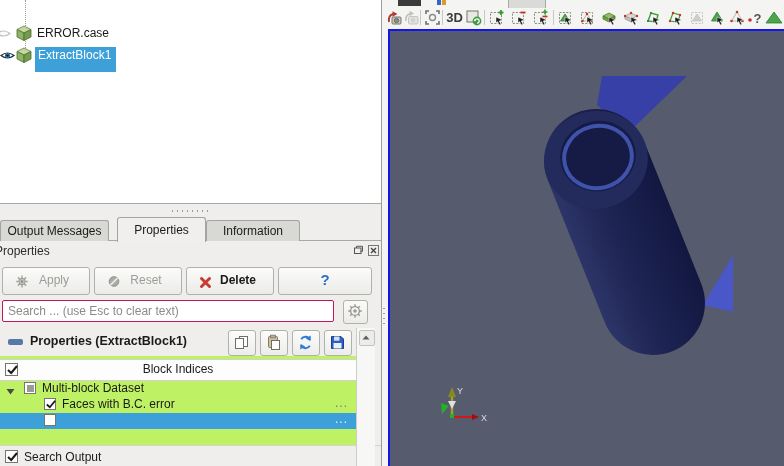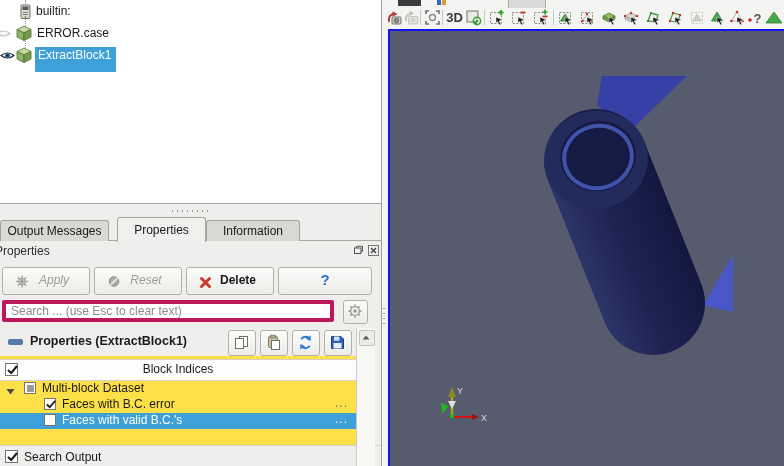--- a/index.html
+++ b/index.html
@@ -27,39 +27,39 @@
     border:1px solid #a3a3a0;border-bottom:none;border-radius:3px 3px 0 0;color:#1a1a1a;}
   .tab.active{top:0;height:24px;line-height:24px;background:#f0efee;z-index:3;}
   
   #docktitle{position:absolute;left:0;top:241px;width:381px;height:21px;}
   #docktitle .ttl{position:absolute;left:-5px;top:3px;color:#2b2b2b;}
   .winbtn{position:absolute;top:3px;width:14px;height:14px;}
   
   .pbtn{position:absolute;top:267px;height:26px;background:linear-gradient(#fbfbfa,#ebebe8);
     border:1px solid #b1b1ac;border-radius:3px;text-align:center;line-height:24px;}
   .pbtn .ic{position:absolute;left:12px;top:5px;}
-  .pbtn.disabled{color:#9c9c98;font-style:italic;}
+  .pbtn.disabled{color:#9c9c98;}
   .pbtn .t{position:relative;left:8px;}
   #btn-help{color:#2b6fc9;font-weight:bold;font-size:15px;line-height:23px;}
   #btn-delete .t{font-weight:600;text-align:center;}
   
-  #search{position:absolute;left:2px;top:300px;width:332px;height:22px;border:4px solid #be185d;
+  #search{position:absolute;left:2px;top:300px;width:332px;height:22px;border:1px solid #be185d;
     border-radius:2px;background:#fff;font:12px "Liberation Sans",sans-serif;padding:0 5px;color:#333;box-sizing:border-box;}
   #search::placeholder{color:#8c8c88;opacity:1;}
   #gearbtn{position:absolute;left:343px;top:300px;width:23px;height:22px;background:linear-gradient(#fbfbfa,#ebebe8);
     border:1px solid #b1b1ac;border-radius:3px;}
   
   #phead{position:absolute;left:0;top:328px;width:356px;height:28px;}
   #phead .minus{position:absolute;left:8px;top:11px;width:15px;height:6px;background:#5878a8;border-radius:2px;}
   #phead .ttl{position:absolute;left:30px;top:6px;font-weight:bold;font-size:12.5px;}
   .hbtn{position:absolute;top:2px;width:26px;height:24px;background:linear-gradient(#fcfcfb,#ececea);
     border:1px solid #b1b1ac;border-radius:3px;}
   .hbtn svg{position:absolute;left:4px;top:3px;}
   
-  #pbody{position:absolute;left:0;top:356px;width:356px;height:89px;background:#fde047;}
+  #pbody{position:absolute;left:0;top:356px;width:356px;height:89px;background:#bef264;}
   #blockhdr{position:absolute;left:0;top:3px;width:356px;height:20px;background:#fdfdfd;
     border-top:1px solid #d2d2cf;border-bottom:1px solid #d2d2cf;}
   #blockhdr .lbl{position:absolute;left:0;width:100%;top:2px;text-align:center;}
   .trow{position:absolute;left:0;width:356px;height:16px;}
   .trow.sel{background:#3da0d9;color:#fff;}
   .trow .lbl{position:absolute;top:0;white-space:nowrap;}
   .trow .more{position:absolute;right:8px;top:-1px;color:#777;letter-spacing:1px;}
   .trow.sel .more{color:#e4f2fb;}
   .cb{position:absolute;width:13px;height:13px;background:#fff;border:1px solid #767671;box-sizing:border-box;}
   .cb svg{position:absolute;left:0;top:-1px;}
@@ -94,31 +94,20 @@
 </head>
 <body>
 
 <div id="app">
 
   <div id="left">
 
     <div id="pipeline">
       <div class="connector"></div>
 
-      <div class="prow" style="top:2px">
-        <span class="abs" style="left:20px;top:2px">
-          <svg width="11" height="16" viewBox="0 0 11 16">
-              <rect x="1" y="1" width="9" height="13.5" rx="1" fill="#d9d9d2" stroke="#6f6f6a"></rect>
-              <rect x="2.5" y="2.5" width="6" height="3.5" fill="#5a5a54"></rect>
-              <path d="M3 8.5 h5 M3 10.5 h5" stroke="#8a8a84" stroke-width="1"></path>
-              <circle cx="5.5" cy="13" r="0.9" fill="#6a9a3a"></circle>
-            </svg>
-        </span>
-        <span class="lbl" style="left:36px">builtin:</span>
-      </div>
 
       <div class="prow" style="top:24px">
         <span class="eye" style="left:-4px">
           <svg width="15" height="11" viewBox="0 0 15 11">
               <path d="M1 5.5 Q7.5 0.5 14 5.5 Q7.5 10.5 1 5.5 Z" fill="#fbfbf9" stroke="#c2c2bd" stroke-width="1.2"></path>
             </svg>
         </span>
         <span class="abs" style="left:15px;top:1px">
           <svg width="18" height="17" viewBox="0 0 18 17">
               <polygon points="9,1 16,4.5 9,8 2,4.5" fill="#c6d7a2" stroke="#5d7d3d" stroke-width="0.8"></polygon>
@@ -275,21 +264,20 @@
           <svg width="12" height="12" viewBox="0 0 13 13">
               <polyline points="2,7 5.2,10 11,3" fill="none" stroke="#1a1a1a" stroke-width="2"></polyline>
             </svg>
         </span>
         <span class="lbl" style="left:62px">Faces with B.C. error</span>
         <span class="more">...</span>
       </div>
 
       <div class="trow sel" style="top:57px">
         <span class="cb small" style="left:44px;top:1px"></span>
-        <span class="lbl" style="left:62px">Faces with valid B.C.'s</span>
         <span class="more">...</span>
       </div>
     </div>
 
     <div id="prune">
       <span class="cb" style="left:5px;top:4px">
         <svg width="13" height="13" viewBox="0 0 13 13">
             <polyline points="2,7 5.2,10 11,3" fill="none" stroke="#1a1a1a" stroke-width="2"></polyline>
           </svg>
       </span>

